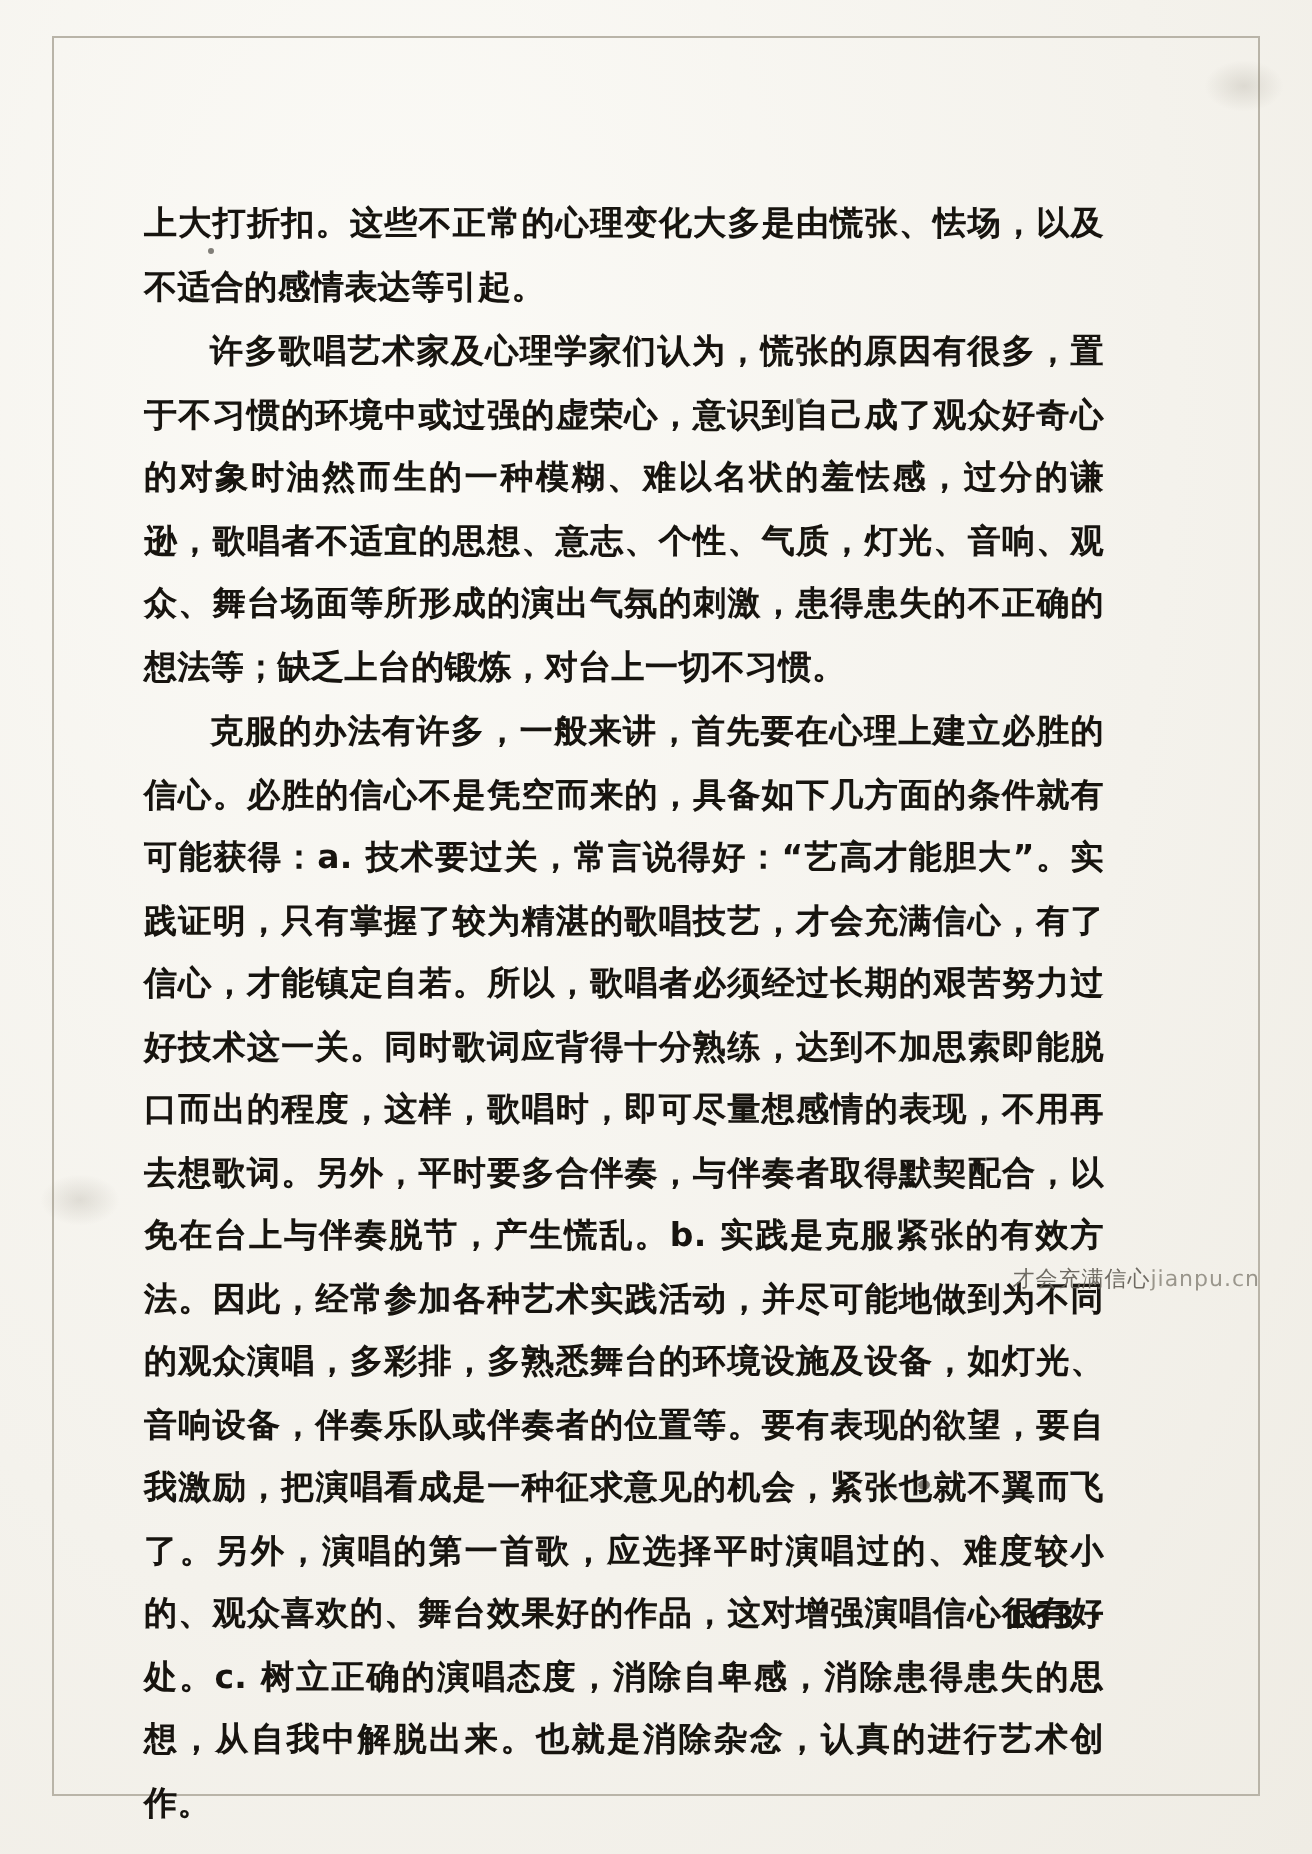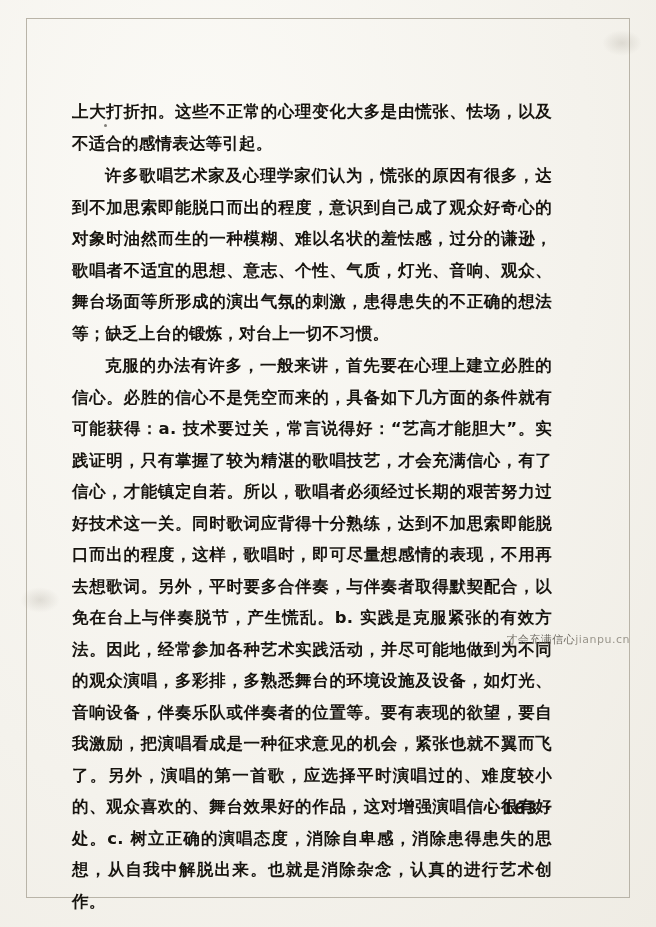--- a/index.html
+++ b/index.html
@@ -111,21 +111,21 @@
 
   <div class="corner-smudge" id="smudge-tr"></div>
   <div class="corner-smudge" id="smudge-bl"></div>
 
   <div class="blot" style="left:104px; top:124px; width:3px; height:3px;"></div>
   <div class="blot" style="left:459px; top:740px; width:6px; height:5px;"></div>
   <div class="blot" style="left:398px; top:199px; width:3px; height:3px;"></div>
 
   <div id="content">
     <p class="para">上大打折扣。这些不正常的心理变化大多是由慌张、怯场，以及不适合的感情表达等引起。</p>
-    <p class="para indent">许多歌唱艺术家及心理学家们认为，慌张的原因有很多，达到不加思索即能脱口而出的程度，意识到自己成了观众好奇心的对象时油然而生的一种模糊、难以名状的羞怯感，过分的谦逊，歌唱者不适宜的思想、意志、个性、气质，灯光、音响、观众、舞台场面等所形成的演出气氛的刺激，患得患失的不正确的想法等；缺乏上台的锻炼，对台上一切不习惯。</p>
+    <p class="para indent">许多歌唱艺术家及心理学家们认为，慌张的原因有很多，置于不习惯的环境中或过强的虚荣心，意识到自己成了观众好奇心的对象时油然而生的一种模糊、难以名状的羞怯感，过分的谦逊，歌唱者不适宜的思想、意志、个性、气质，灯光、音响、观众、舞台场面等所形成的演出气氛的刺激，患得患失的不正确的想法等；缺乏上台的锻炼，对台上一切不习惯。</p>
     <p class="para indent">克服的办法有许多，一般来讲，首先要在心理上建立必胜的信心。必胜的信心不是凭空而来的，具备如下几方面的条件就有可能获得：a. 技术要过关，常言说得好：“艺高才能胆大”。实践证明，只有掌握了较为精湛的歌唱技艺，才会充满信心，有了信心，才能镇定自若。所以，歌唱者必须经过长期的艰苦努力过好技术这一关。同时歌词应背得十分熟练，达到不加思索即能脱口而出的程度，这样，歌唱时，即可尽量想感情的表现，不用再去想歌词。另外，平时要多合伴奏，与伴奏者取得默契配合，以免在台上与伴奏脱节，产生慌乱。b. 实践是克服紧张的有效方法。因此，经常参加各种艺术实践活动，并尽可能地做到为不同的观众演唱，多彩排，多熟悉舞台的环境设施及设备，如灯光、音响设备，伴奏乐队或伴奏者的位置等。要有表现的欲望，要自我激励，把演唱看成是一种征求意见的机会，紧张也就不翼而飞了。另外，演唱的第一首歌，应选择平时演唱过的、难度较小的、观众喜欢的、舞台效果好的作品，这对增强演唱信心很有好处。c. 树立正确的演唱态度，消除自卑感，消除患得患失的思想，从自我中解脱出来。也就是消除杂念，认真的进行艺术创作。</p>
   </div>
 
   <div id="page-number">· 163 ·</div>
 
   <div id="watermark">
     <span class="wm-cn">才会充满信心</span><span class="wm-en">jianpu.cn</span>
   </div>
 </div>
 

